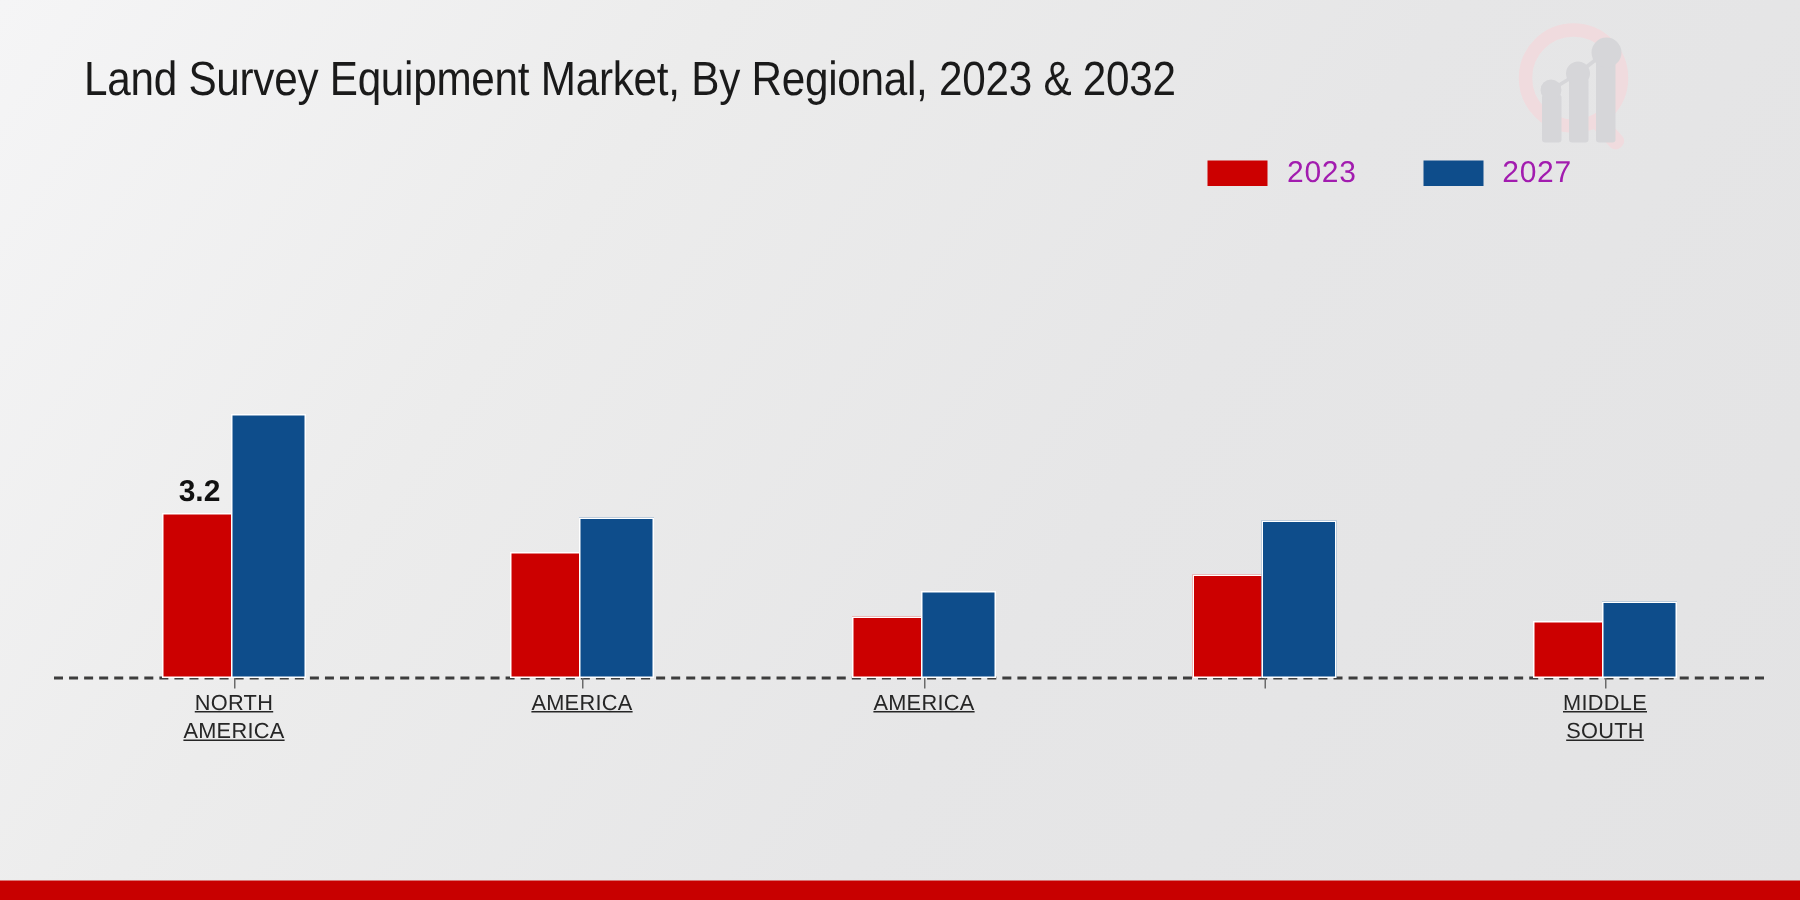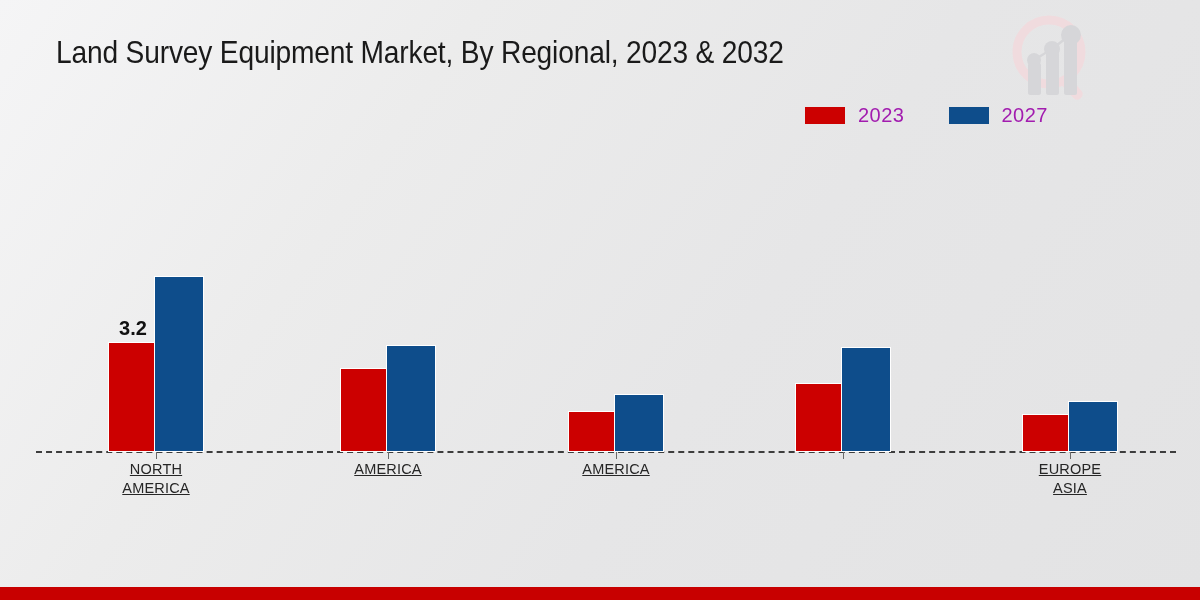--- a/index.html
+++ b/index.html
@@ -194,19 +194,19 @@
       </div>
       <div class="tick" style="left: 616px;"></div>
       <div class="cat-label" style="left: 516px;">
         <div>AMERICA</div>
       </div>
       <div class="tick" style="left: 843px;"></div>
       <div class="cat-label" style="left: 743px;">
       </div>
       <div class="tick" style="left: 1070px;"></div>
       <div class="cat-label" style="left: 970px;">
-        <div>EUROPE</div>
-        <div>ASIA</div>
+        <div>MIDDLE</div>
+        <div>SOUTH</div>
       </div>
     </div>
 </div>
 
 <div id="bottom-band"></div>
 
 </body></html>

